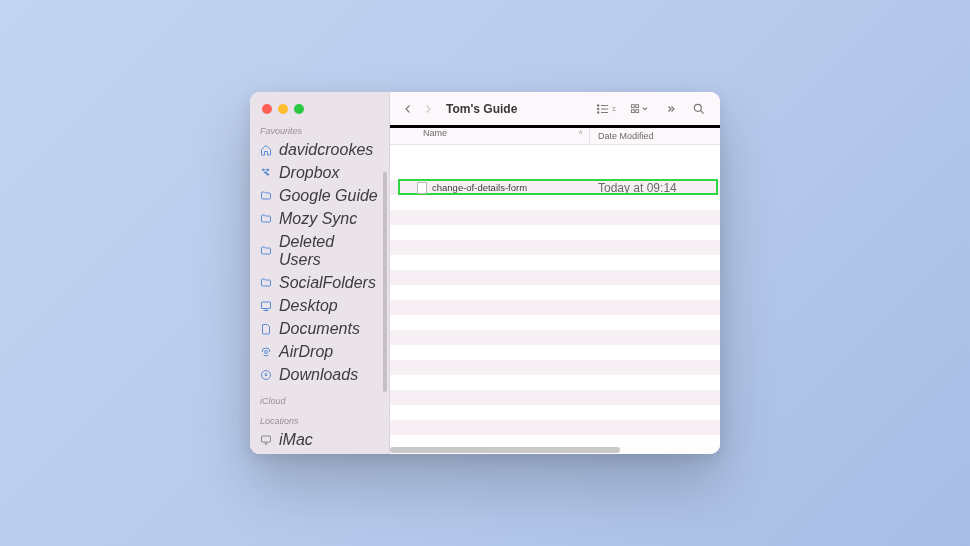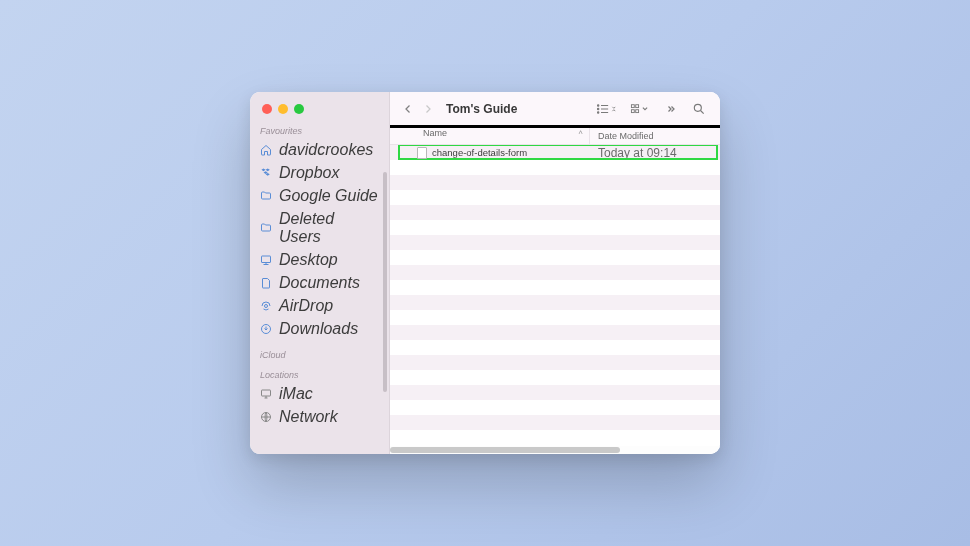--- a/index.html
+++ b/index.html
@@ -154,20 +154,21 @@
       font-size: 8px;
       color: #999;
     }
     .file-list {
       flex: 1;
       overflow: hidden;
       position: relative;
     }
     .file-rows {
       position: relative;
+      margin-top: 35px;
     }
     .file-row {
       height: 15px;
       display: flex;
       align-items: center;
     }
     .file-row.alt {
       background: #f6f0f5;
     }
     .file-row.selected {
@@ -262,21 +263,37 @@
             </svg>
         </span>
         <span>Google Guide</span>
       </li>
       <li class="sidebar-item">
         <span class="sidebar-icon">
           <svg width="12" height="12" viewBox="0 0 24 24" fill="none" stroke="currentColor" stroke-width="2">
               <path d="M3 6a2 2 0 012-2h4l2 2h8a2 2 0 012 2v8a2 2 0 01-2 2H5a2 2 0 01-2-2V6z"></path>
             </svg>
         </span>
+        <span>Mozy Sync</span>
+      </li>
+      <li class="sidebar-item">
+        <span class="sidebar-icon">
+          <svg width="12" height="12" viewBox="0 0 24 24" fill="none" stroke="currentColor" stroke-width="2">
+              <path d="M3 6a2 2 0 012-2h4l2 2h8a2 2 0 012 2v8a2 2 0 01-2 2H5a2 2 0 01-2-2V6z"></path>
+            </svg>
+        </span>
         <span>Deleted Users</span>
+      </li>
+      <li class="sidebar-item">
+        <span class="sidebar-icon">
+          <svg width="12" height="12" viewBox="0 0 24 24" fill="none" stroke="currentColor" stroke-width="2">
+              <path d="M3 6a2 2 0 012-2h4l2 2h8a2 2 0 012 2v8a2 2 0 01-2 2H5a2 2 0 01-2-2V6z"></path>
+            </svg>
+        </span>
+        <span>SocialFolders</span>
       </li>
       <li class="sidebar-item">
         <span class="sidebar-icon">
           <svg width="12" height="12" viewBox="0 0 24 24" fill="none" stroke="currentColor" stroke-width="2">
               <rect x="3" y="4" width="18" height="13" rx="1"></rect>
               <path d="M7 21h10M12 17v4"></path>
             </svg>
         </span>
         <span>Desktop</span>
       </li>

